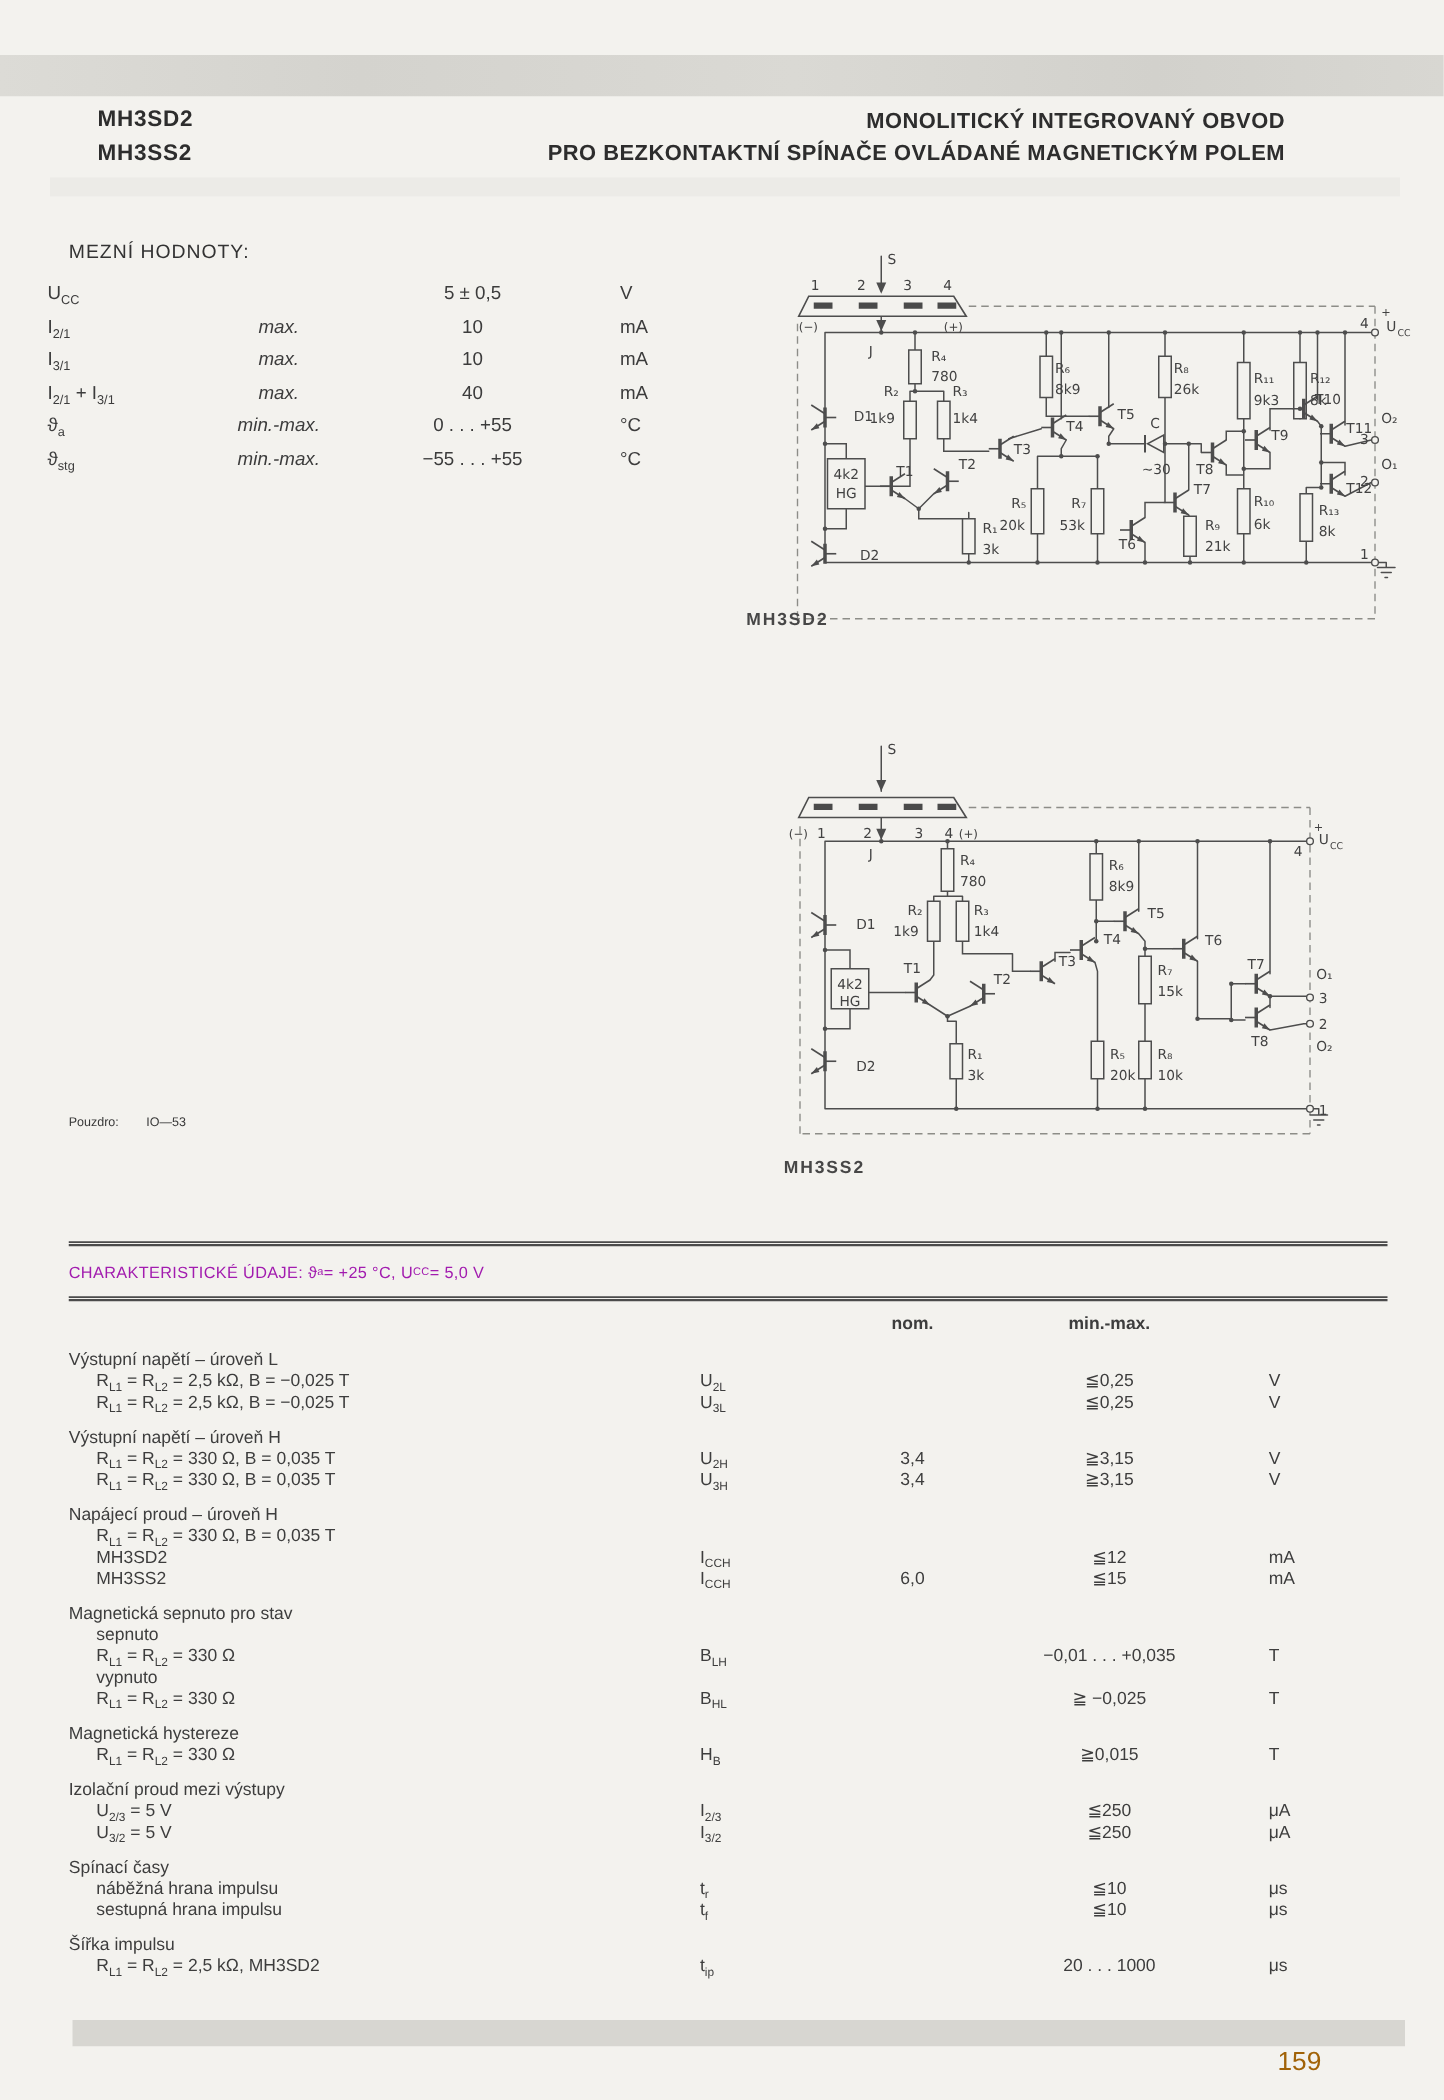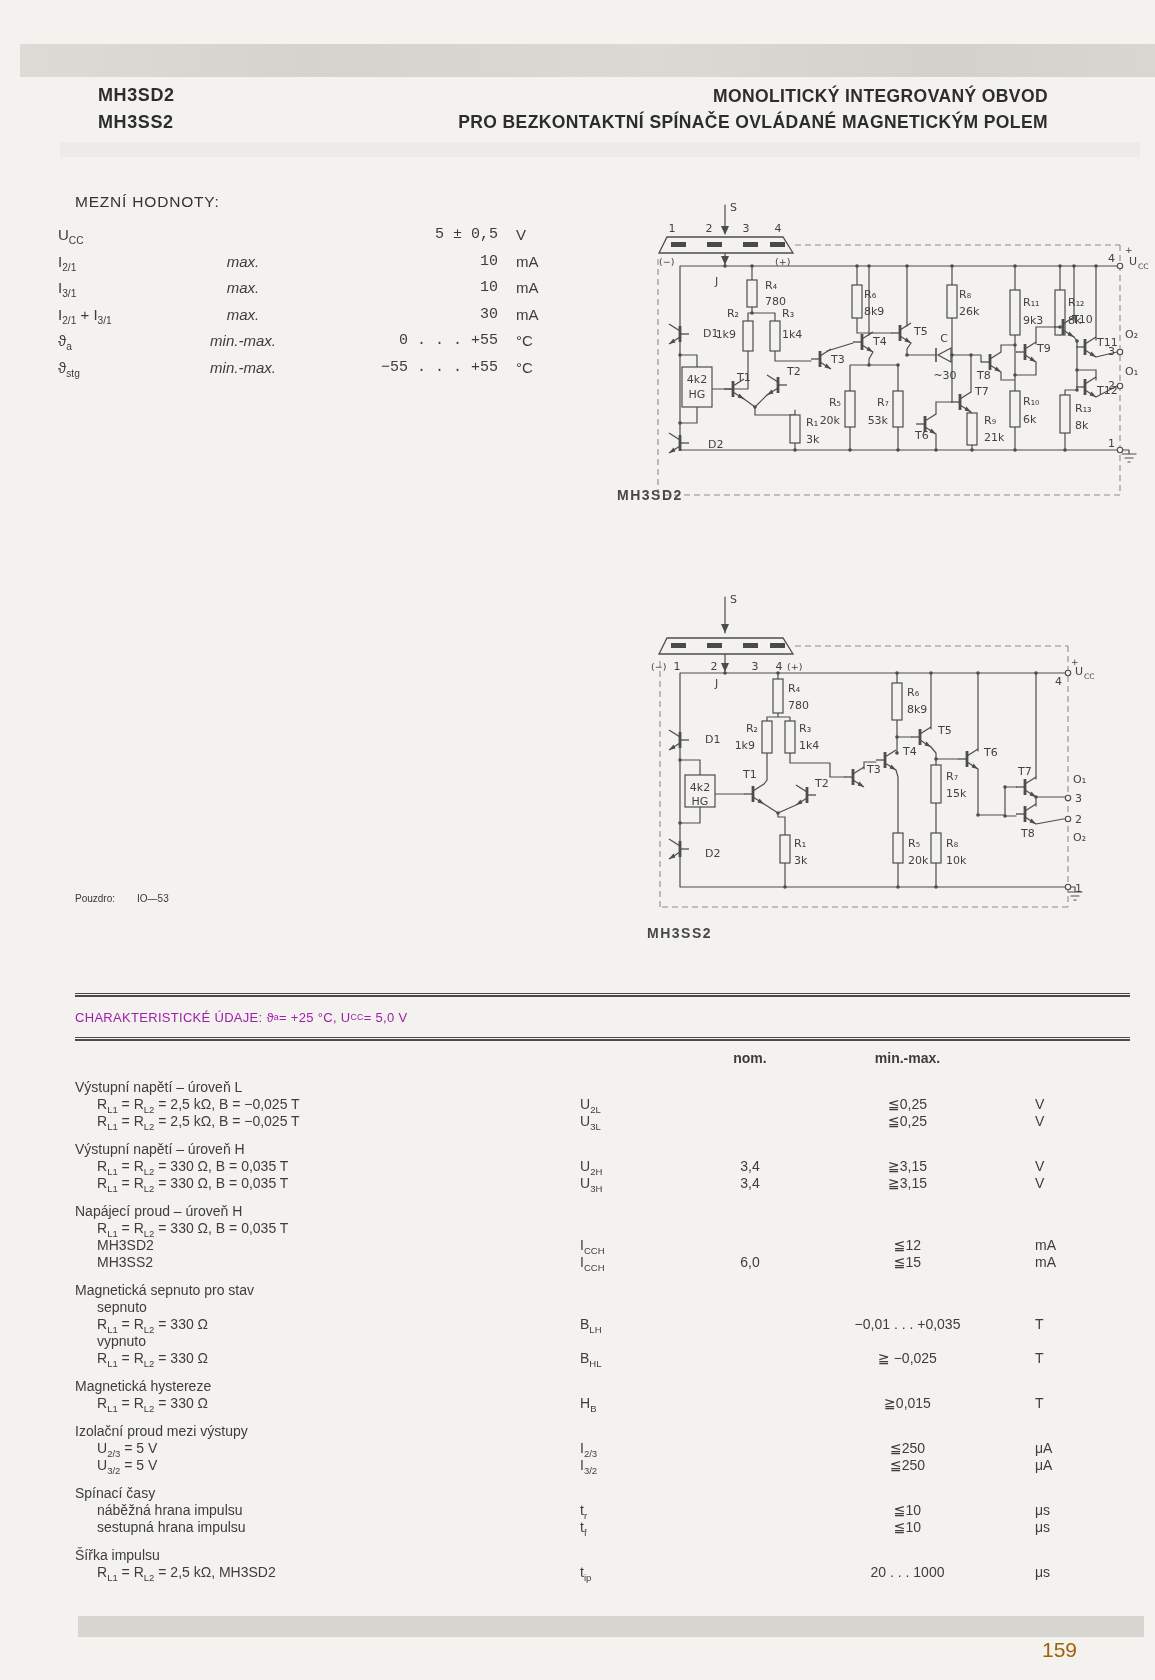--- a/index.html
+++ b/index.html
@@ -1,34 +1,34 @@
 <!DOCTYPE html>
 <html><head>
 <meta charset="utf-8">
 <style>
   html,body{margin:0;padding:0;}
   body{width:1155px;height:1680px;position:relative;background:#f3f2ee;
        font-family:"Liberation Sans","DejaVu Sans",sans-serif;color:#3a3a3a;overflow:hidden;}
-  #page{position:absolute;inset:0;margin-left:20px;}
+  #page{position:absolute;inset:0;}
   .band{position:absolute;}
   #band-top{left:0;top:44px;width:1155px;height:33px;
     background:linear-gradient(90deg,#dcdbd6,#d4d3ce 25%,#dad9d4 55%,#d2d1cc 80%,#d8d7d2);}
   #band-header-shadow{left:40px;top:142px;width:1080px;height:15px;background:#e6e5e1;opacity:.55;}
   #band-bottom{left:58px;top:1616px;width:1066px;height:21px;background:#d7d6d1;}
   .abs{position:absolute;}
   #partnos{left:78px;top:82px;font-size:18px;font-weight:bold;line-height:27px;
            letter-spacing:.6px;color:#2d2d2d;}
   #doc-title{left:250px;top:83px;width:778px;text-align:right;font-size:17.5px;
              font-weight:bold;line-height:26px;letter-spacing:.4px;color:#2d2d2d;}
   #limits-heading{left:55px;top:193px;font-size:15.5px;letter-spacing:.8px;color:#333;}
   #limits-body{left:38px;top:226px;width:600px;}
   .lrow{display:grid;grid-template-columns:130px 110px 200px 100px;height:26.6px;
         font-size:15px;color:#3c3c3c;}
   .lqual{text-align:center;font-style:italic;}
-  .lval{text-align:right;font-family:Liberation Mono, monospace;}
+  .lval{text-align:center;}
   .lunit{padding-left:18px;}
   sub{font-size:68%;line-height:0;}
   #pouzdro{left:55px;top:893px;font-size:10px;color:#383838;}
   #pouzdro span{margin-right:22px;}
   .schcap{font-size:14px;font-weight:bold;letter-spacing:1.5px;color:#474747;}
   #cap-sd2{left:597px;top:487px;}
   #cap-ss2{left:627px;top:925px;}
   svg{position:absolute;overflow:visible;}
   svg .wire{stroke:#4d4d4d;stroke-width:1.2;fill:none;stroke-linecap:round;}
   svg .dash{stroke:#8d8d88;stroke-width:1.1;fill:none;stroke-dasharray:6 4;}
@@ -92,21 +92,21 @@
       </div>
       <div class="lrow">
         <div class="lsym">I<sub>3/1</sub></div>
         <div class="lqual">max.</div>
         <div class="lval">10</div>
         <div class="lunit">mA</div>
       </div>
       <div class="lrow">
         <div class="lsym">I<sub>2/1</sub> + I<sub>3/1</sub></div>
         <div class="lqual">max.</div>
-        <div class="lval">30</div>
+        <div class="lval">40</div>
         <div class="lunit">mA</div>
       </div>
       <div class="lrow">
         <div class="lsym">ϑ<sub>a</sub></div>
         <div class="lqual">min.-max.</div>
         <div class="lval">0 . . . +55</div>
         <div class="lunit">°C</div>
       </div>
       <div class="lrow">
         <div class="lsym">ϑ<sub>stg</sub></div>

